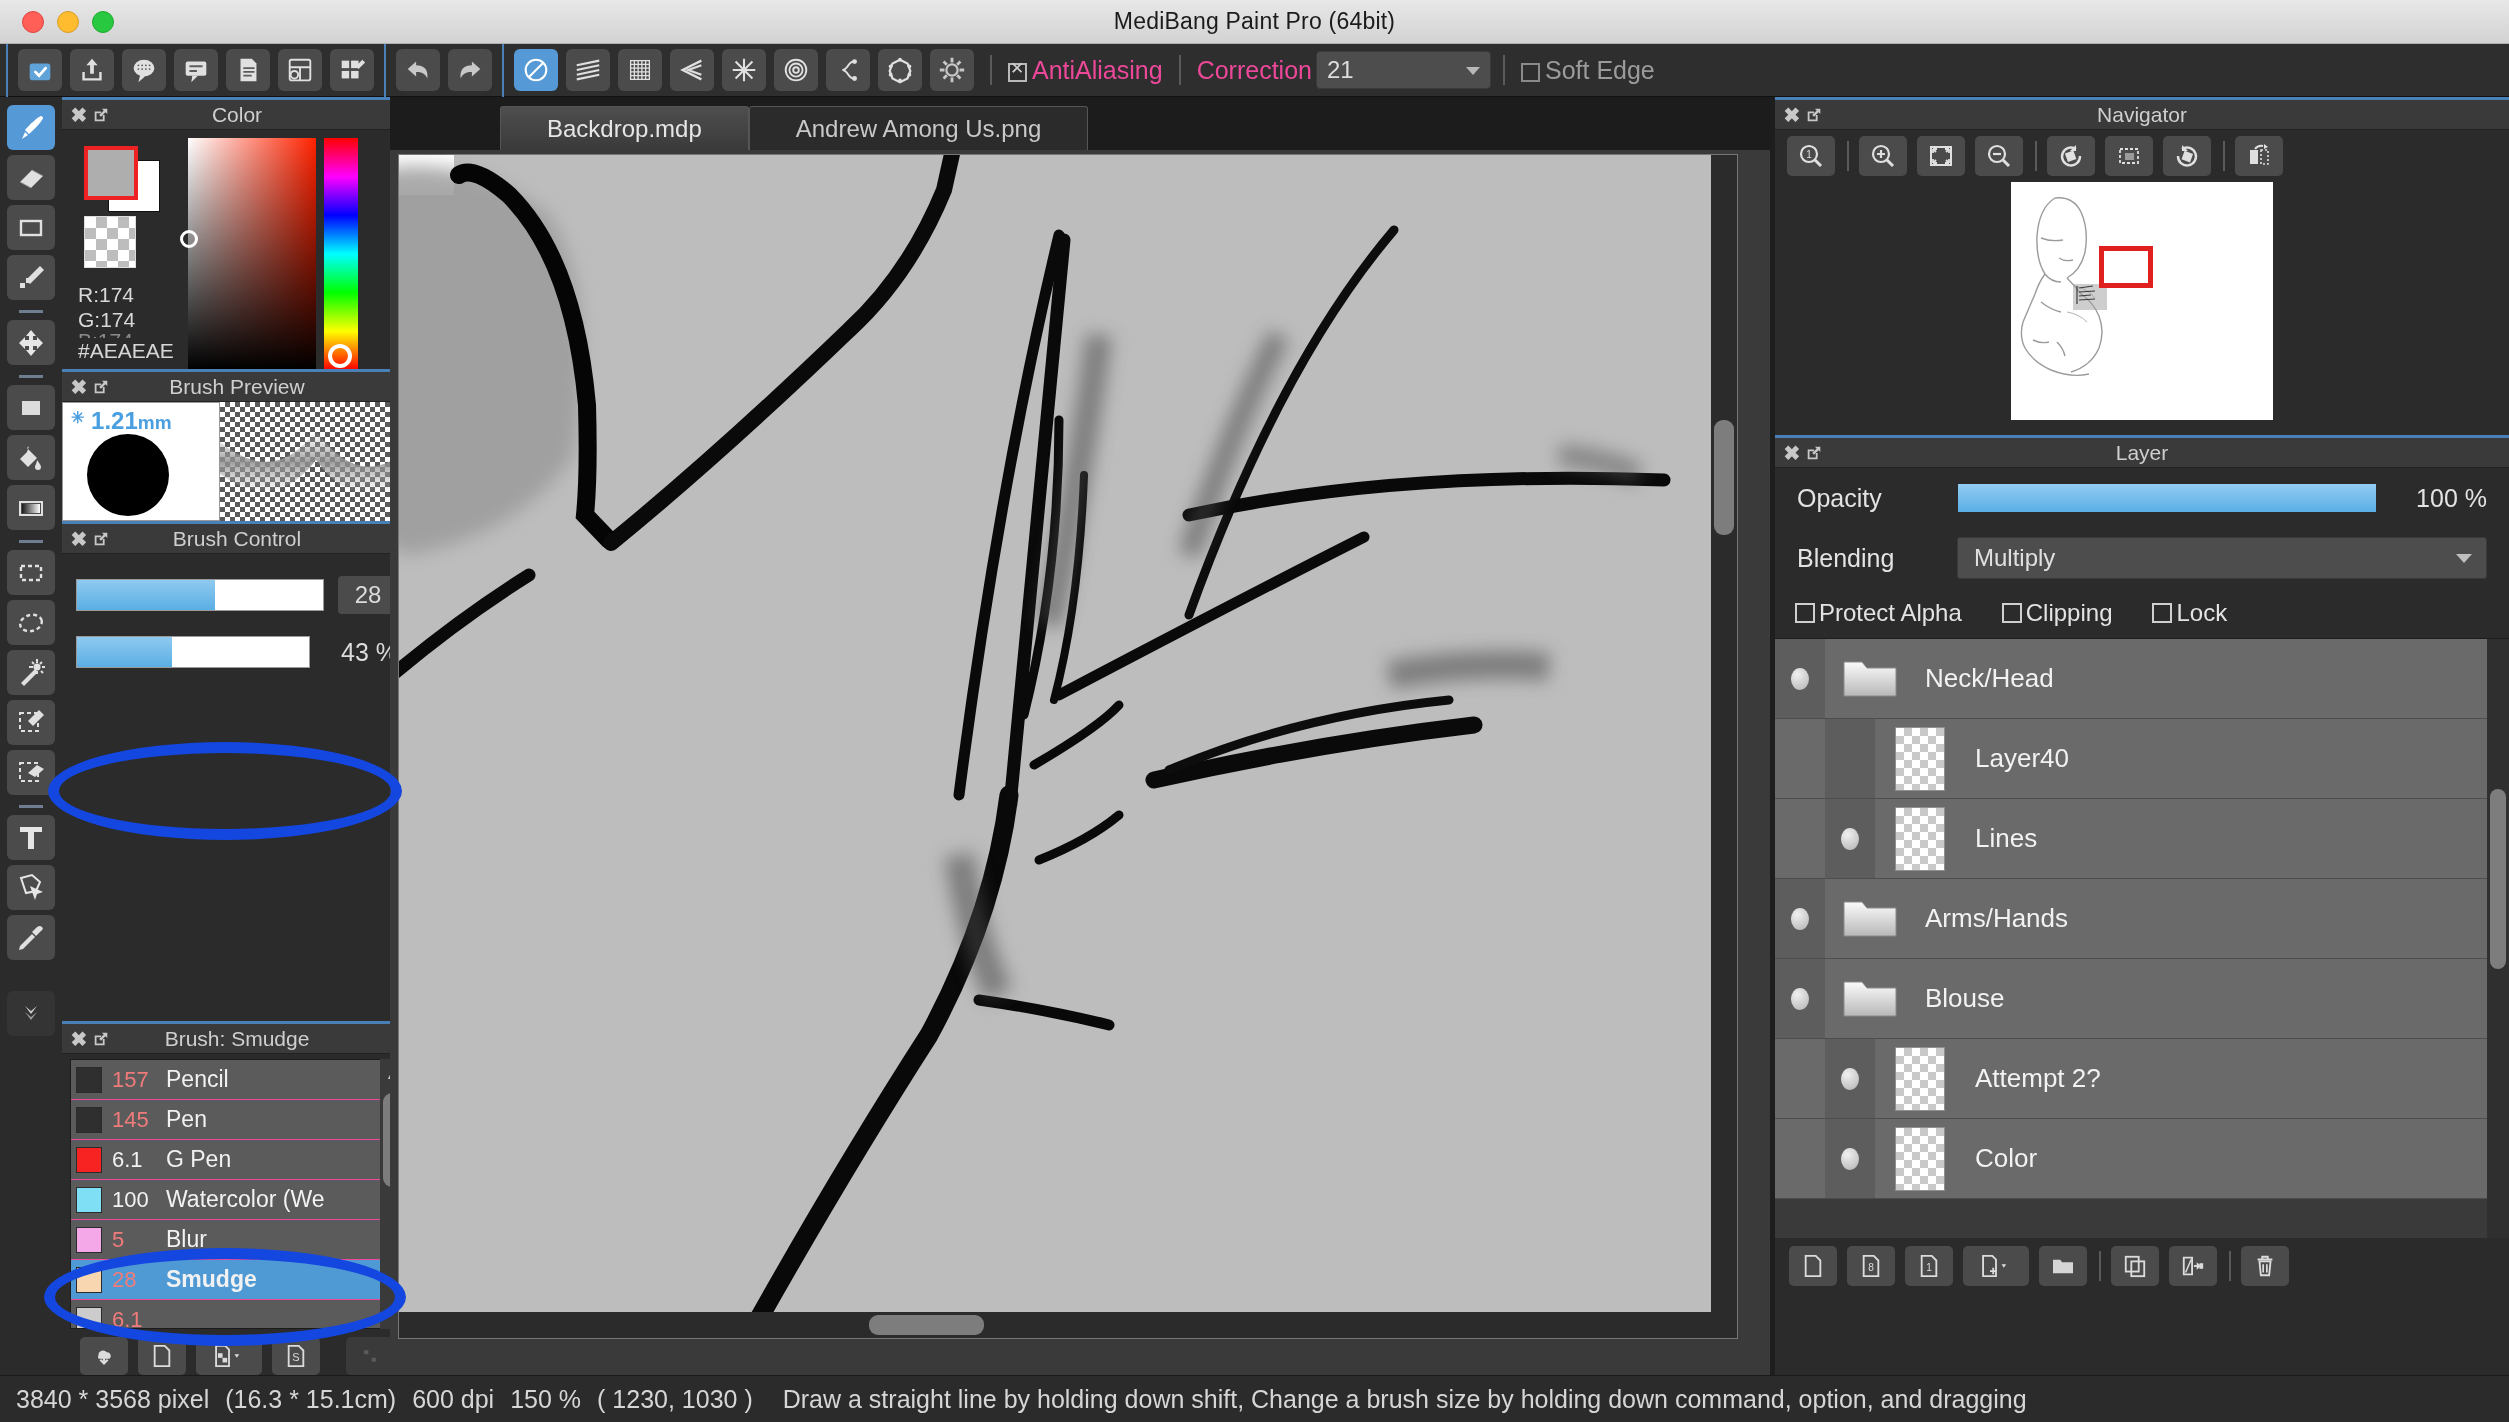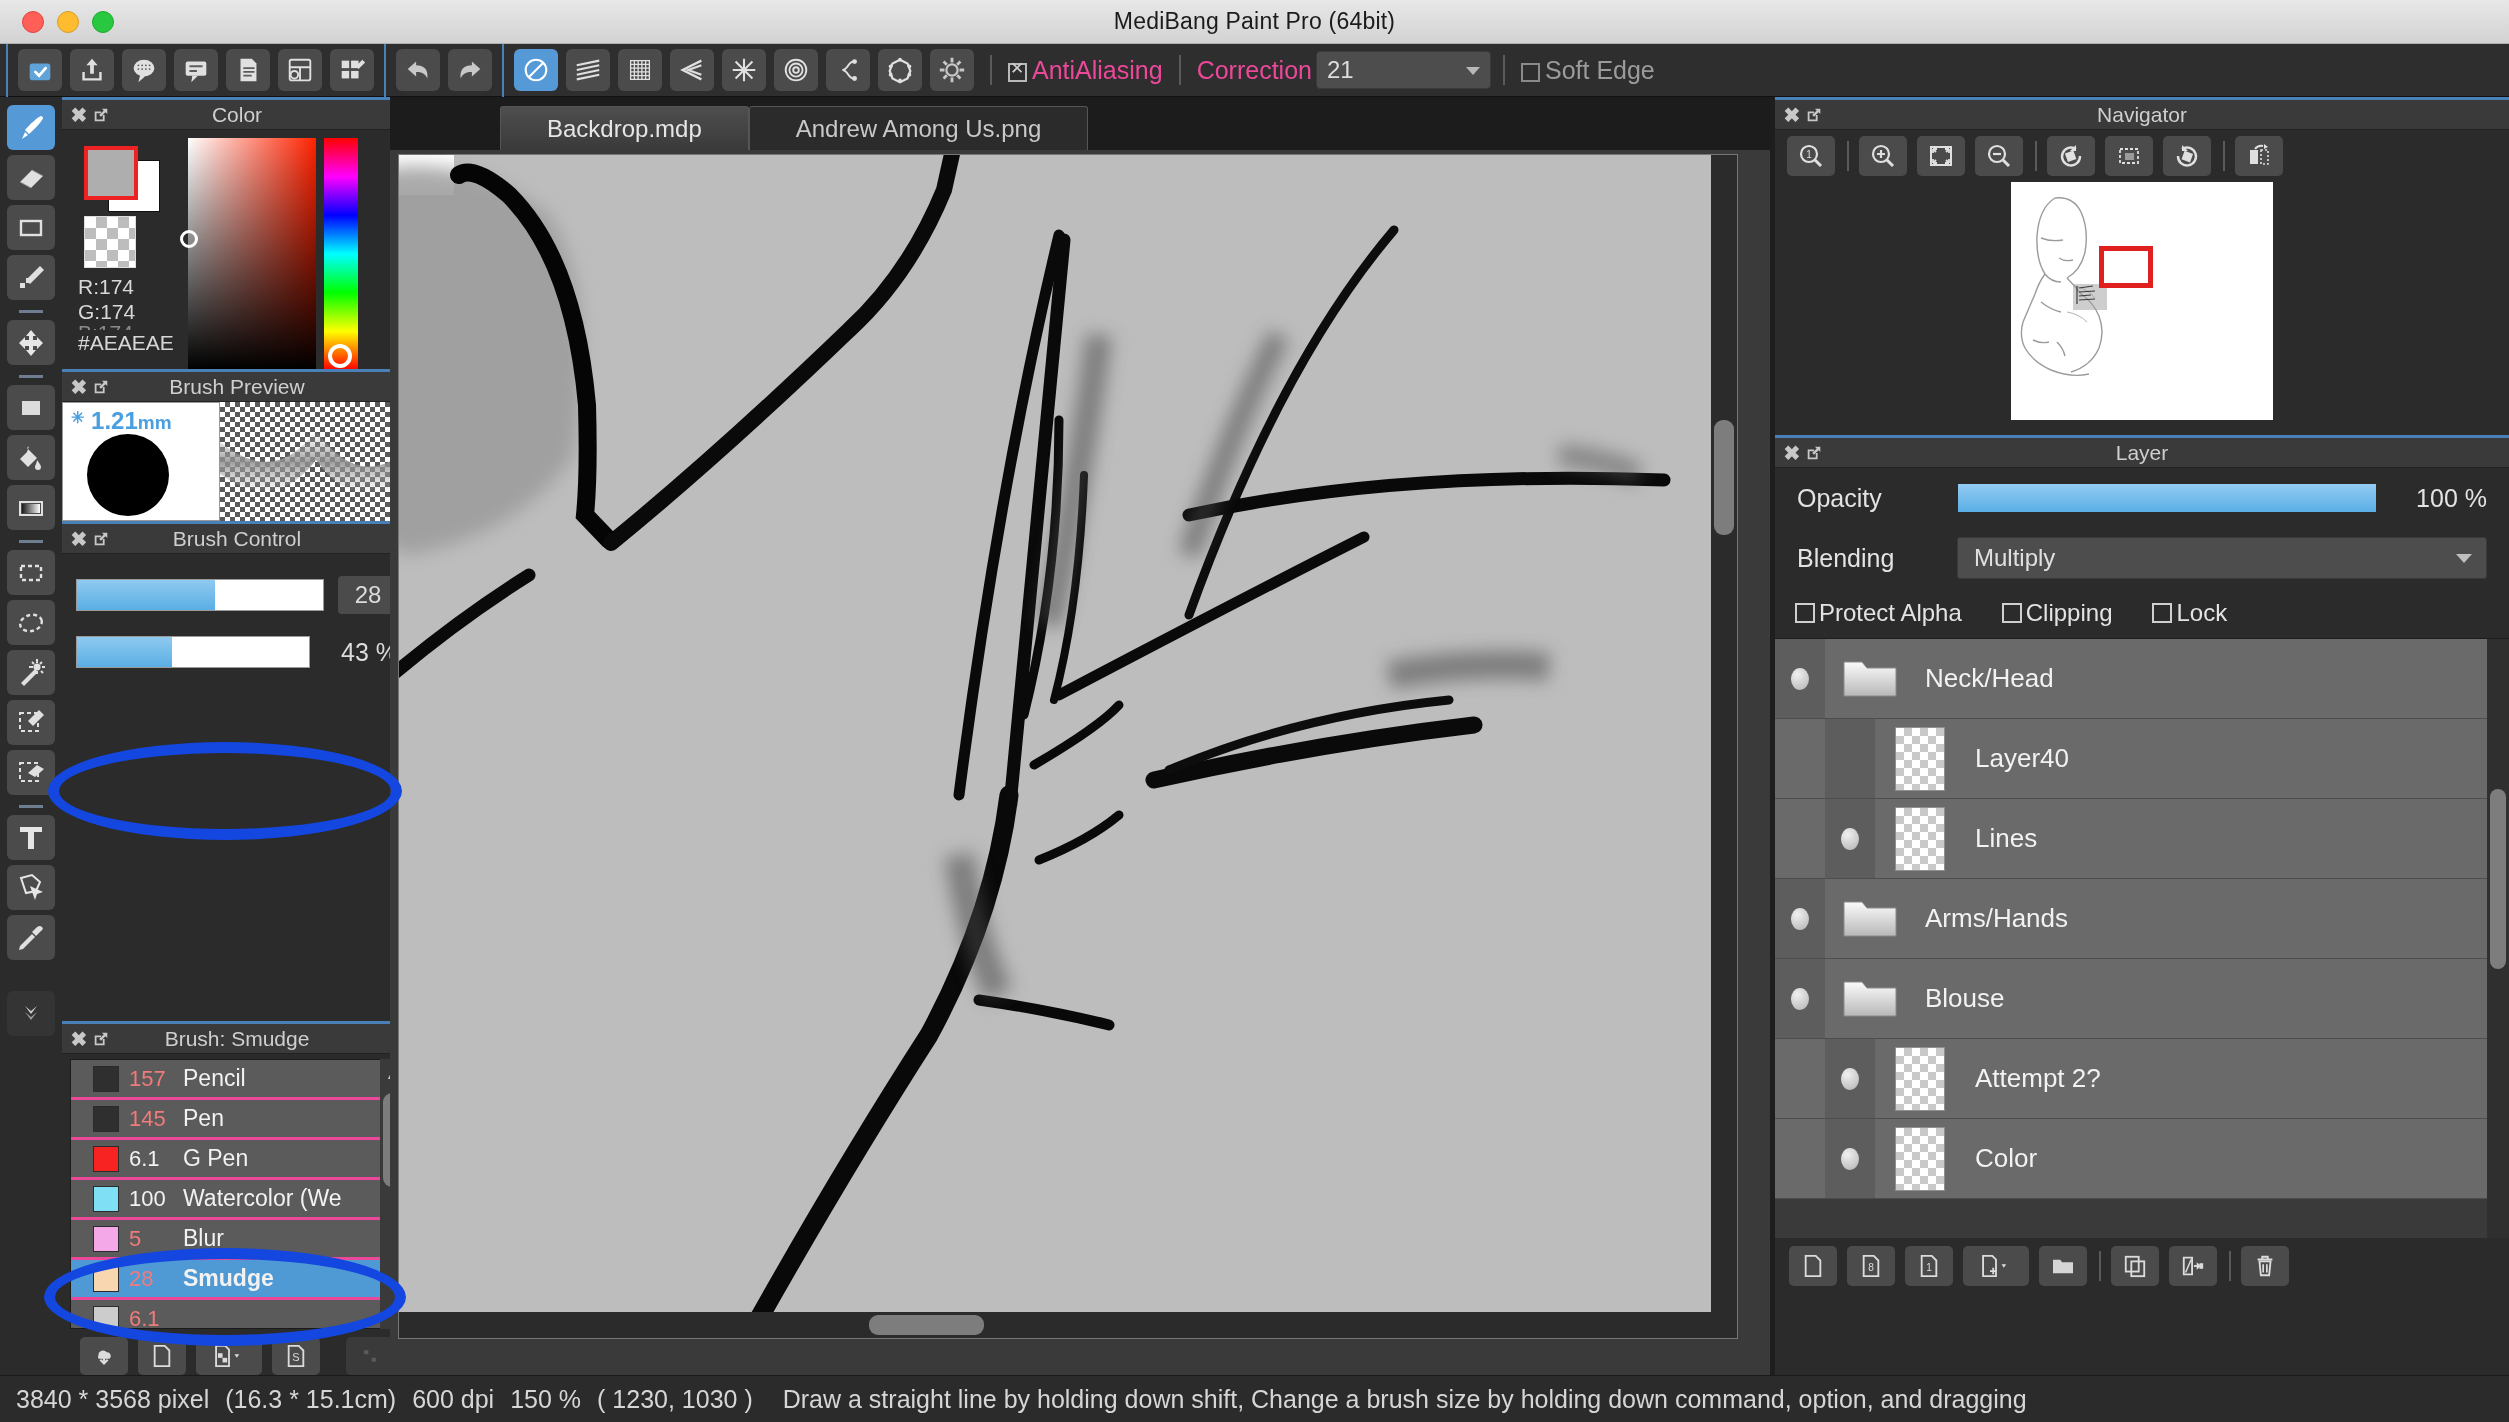--- a/index.html
+++ b/index.html
@@ -103,21 +103,21 @@
              background:#ffffff; border:1px solid #111; }
   .sw-fore { position:absolute; left:22px; top:8px; width:54px;height:54px;
              background:#aeaeae; border:4px solid #ee2222; }
   .sw-trans { position:absolute; left:22px; top:78px; width:52px;height:52px;
               border:1px solid #ddd;
               background-image:
                 linear-gradient(45deg,#bdbdbd 25%,transparent 25%,transparent 75%,#bdbdbd 75%),
                 linear-gradient(45deg,#bdbdbd 25%,transparent 25%,transparent 75%,#bdbdbd 75%);
               background-size:22px 22px; background-position:0 0,11px 11px;
               background-color:#fff; }
-  .rgb-txt { position:absolute; left:16px; top:136px; color:#d8d8d8; font-size:21px; line-height:25px;}
+  .rgb-txt { position:absolute; left:16px; top:144px; color:#d8d8d8; font-size:21px; line-height:25px;}
   .rgb-txt .hexline{ position:relative; top:-4px; }
   .rgb-txt .bline{ position:relative; top:-4px; opacity:.55; height:10px; overflow:hidden; display:block;}
   .pal-btns { position:absolute; left:16px; top:236px; display:flex; gap:12px; }
   .pal-btn { width:40px;height:28px;border-radius:5px;background:#4b4b4b;
              display:flex;align-items:center;justify-content:center;cursor:pointer;}
   .sv-box { width:128px; height:232px;
     background:
       linear-gradient(to top, #000, rgba(0,0,0,0)),
       linear-gradient(to right, #fff, #ff2200);
     position:relative; }
@@ -158,21 +158,21 @@
            color:#dcdcdc;font-size:24px;display:flex;align-items:center;
            justify-content:center;margin-left:14px;}
   .pcttxt{ width:76px; color:#dcdcdc; font-size:25px; text-align:right; margin-left:12px;}
 
   
   #brushList { left:62px; top:1021px; width:350px; height:354px; }
   .bl-body { padding:5px 6px 0 8px; height:286px; position:relative;}
   .bl-scroll { position:relative; height:270px; background:#2b2b2b; overflow:hidden;
                border:1px solid #1b1b1b; }
   .bl-item{ display:flex; align-items:center; height:40px; background:#5b5b5b;
-            border-bottom:3px solid #ec4899; padding-left:22px; cursor:pointer;}
+            border-bottom:1px solid #ec4899; padding-left:5px; cursor:pointer;}
   .bl-item.sel{ background:#4f9ad4; }
   .bl-sw{ width:26px;height:26px;border:1px solid #2b2b2b; flex:none;}
   .bl-num{ width:54px; text-align:left; margin-left:10px; font-size:22px; color:#f07b7b;}
   .bl-num.white{ color:#f2f2f2; }
   .bl-name{ font-size:23px; color:#f2f2f2; white-space:nowrap; }
   .bl-item.sel .bl-name{ font-weight:bold; }
   .bl-gear{ margin-left:auto; margin-right:10px; color:#fff; font-size:22px; }
   .bl-scrollbar{ position:absolute; right:0; top:0; width:26px; height:270px; background:#3a3a3a; }
   .bl-thumb{ position:absolute; left:3px; top:34px; width:20px; height:94px;
              background:#7d7d7d; border-radius:9px; }

